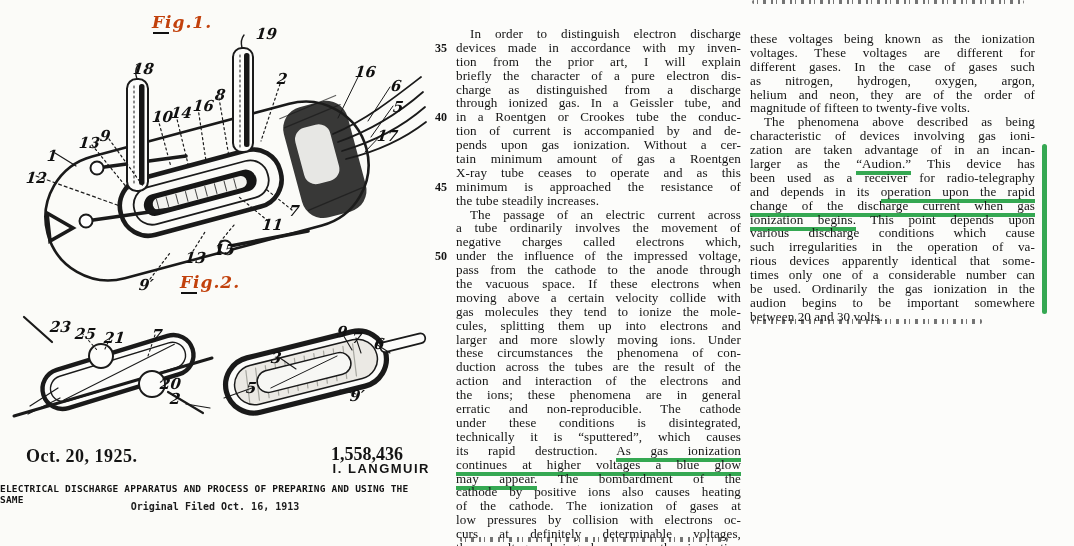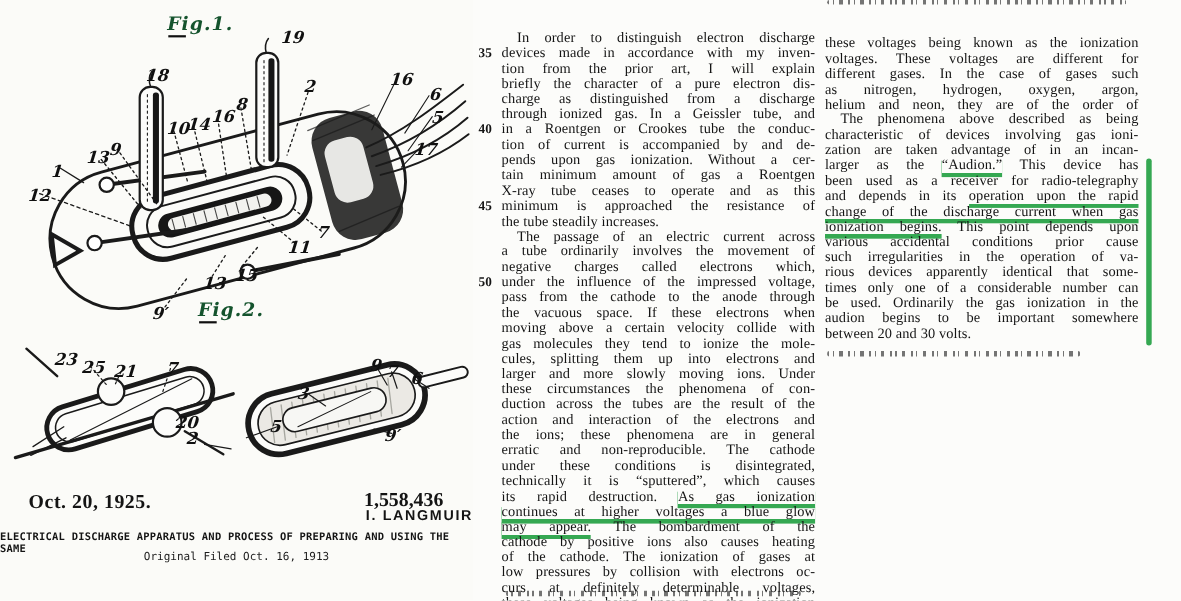--- a/index.html
+++ b/index.html
@@ -10,32 +10,32 @@
   }
   
   .sheet{position:absolute;left:0;top:0;width:430px;height:546px;background:#fbfbf8;}
   .sheet svg{position:absolute;left:0;top:0;}
   .fig-label{
     position:absolute;font-family:"DejaVu Serif",serif;font-style:italic;
     font-size:15px;font-weight:600;color:#101010;line-height:1;transform:skewX(-6deg);
   }
   .fig-caption{
     position:absolute;font-family:"DejaVu Serif",serif;font-style:italic;
-    font-size:17px;font-weight:700;color:#14532d;letter-spacing:1px;
+    font-size:17px;font-weight:700;color:#c2410c;letter-spacing:1px;
   }
   .fig-caption::after{content:"";position:absolute;left:1px;bottom:-2px;width:16px;height:2px;background:#101010;}
   
   .f-date{position:absolute;left:26px;top:446px;font-size:18px;font-weight:700;letter-spacing:.5px;}
   .f-num{position:absolute;left:331px;top:444px;font-size:18px;font-weight:700;}
   .f-inv{position:absolute;left:0;top:461px;width:430px;text-align:right;
     font-family:"Liberation Sans",sans-serif;font-size:13px;font-weight:700;letter-spacing:1.5px;}
   .f-title{position:absolute;left:0;top:483px;width:430px;text-align:left;
     font-family:"DejaVu Sans Mono",monospace;font-size:9.5px;font-weight:700;letter-spacing:.2px;}
   .f-filed{position:absolute;left:0;top:501px;width:430px;text-align:center;
-    font-family:"DejaVu Sans Mono",monospace;font-size:10px;font-weight:400;color:#1c1c1c;}
+    font-family:"DejaVu Sans Mono",monospace;font-size:10px;font-weight:700;color:#1c1c1c;}
   
   .col{position:absolute;width:285px;font-size:13.1px;letter-spacing:.1px;margin-top:24px;}
   .col-a{left:456px;top:3px;}
   .col-b{left:750px;top:8px;}
   .tl{
     position:relative;height:13.9px;line-height:13.9px;
     text-align:justify;text-align-last:justify;white-space:normal;
   }
   .tl.last{text-align-last:left;}
   .tl.ind{text-indent:14px;}
@@ -241,29 +241,30 @@
     <div class="tl"><span>low pressures by collision with electrons oc-</span></div>
     <div class="tl"><span>curs at definitely determinable voltages,</span></div>
     <div class="tl"><span>these voltages being known as the ionization</span></div>
   </div>
 <div class="col col-b">
     <div class="tl"><span>these voltages being known as the ionization</span></div>
     <div class="tl"><span>voltages.  These voltages are different for</span></div>
     <div class="tl"><span>different gases.  In the case of gases such</span></div>
     <div class="tl"><span>as nitrogen, hydrogen, oxygen, argon,</span></div>
     <div class="tl"><span>helium and neon, they are of the order of</span></div>
+    <div class="tl last"><span>magnitude of fifteen to twenty-five volts.</span></div>
     <div class="tl ind"><span>The phenomena above described as being</span></div>
     <div class="tl"><span>characteristic of devices involving gas ioni-</span></div>
     <div class="tl"><span>zation are taken advantage of in an incan-</span></div>
     <div class="tl"><span>larger as the </span><span class="hl">“Audion.”</span><span>  This device has</span></div>
     <div class="tl"><span>been used as a receiver for radio-telegraphy</span></div>
     <div class="tl"><span>and depends in its </span><span class="hl">operation upon the rapid</span></div>
     <div class="tl"><span class="hl">change of the discharge current when gas</span></div>
     <div class="tl"><span class="hl">ionization begins.</span><span>  This point depends upon</span></div>
-    <div class="tl"><span>various accidental conditions prior cause</span></div>
+    <div class="tl"><span>various discharge conditions which cause</span></div>
     <div class="tl"><span>such irregularities in the operation of va-</span></div>
     <div class="tl"><span>rious devices apparently identical that some-</span></div>
     <div class="tl"><span>times only one of a considerable number can</span></div>
     <div class="tl"><span>be used.  Ordinarily the gas ionization in the</span></div>
     <div class="tl"><span>audion begins to be important somewhere</span></div>
     <div class="tl last"><span>between 20 and 30 volts.</span></div>
   </div>
 
 <div class="frag frag-a"></div>
 <div class="frag frag-b-top"></div>

